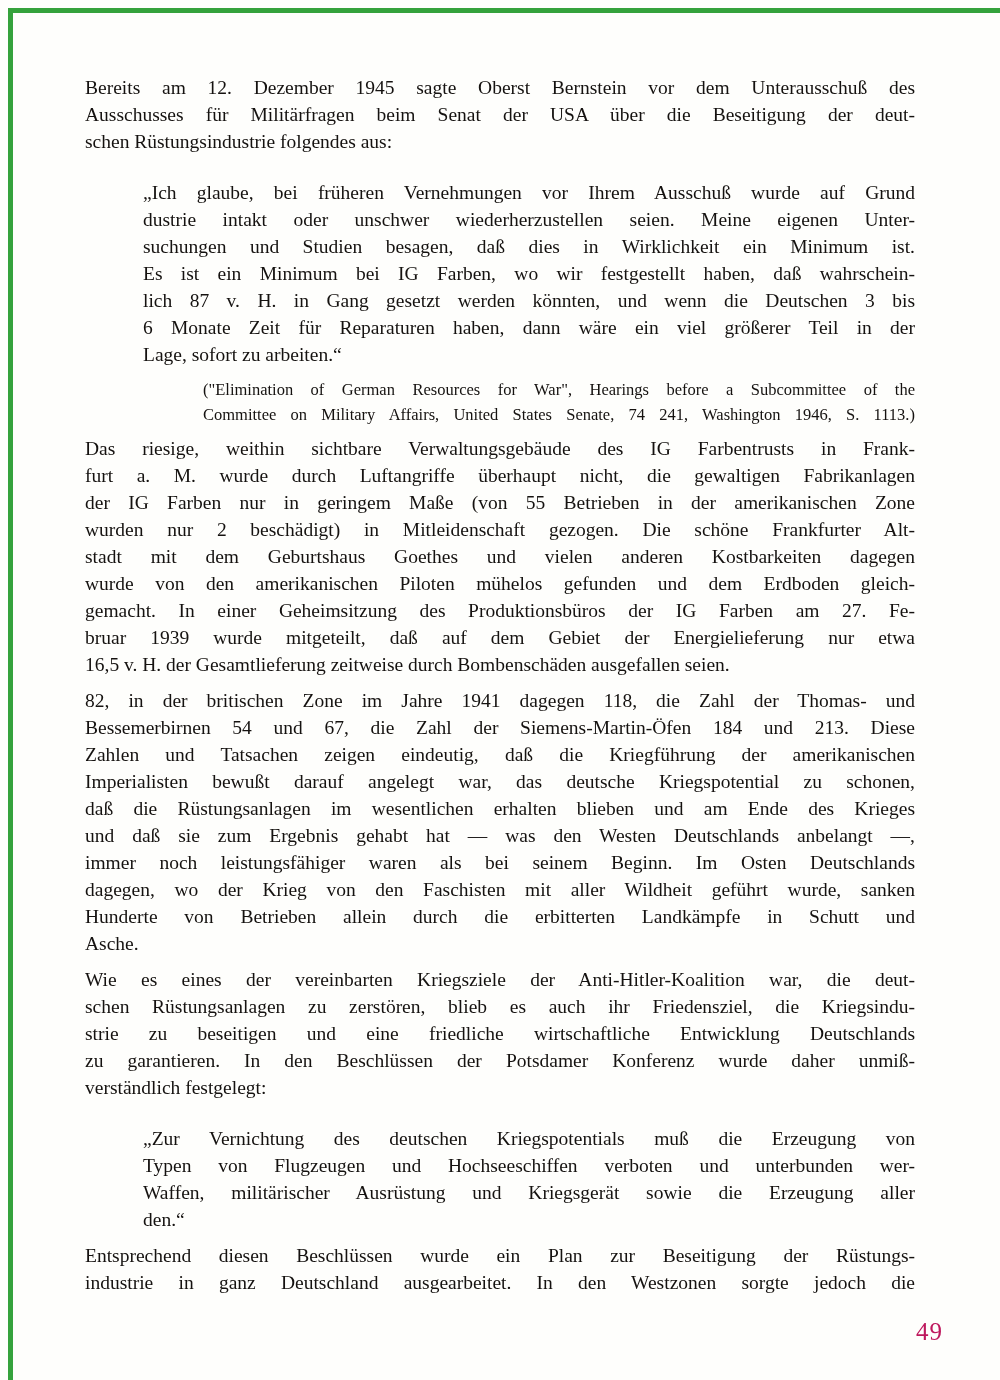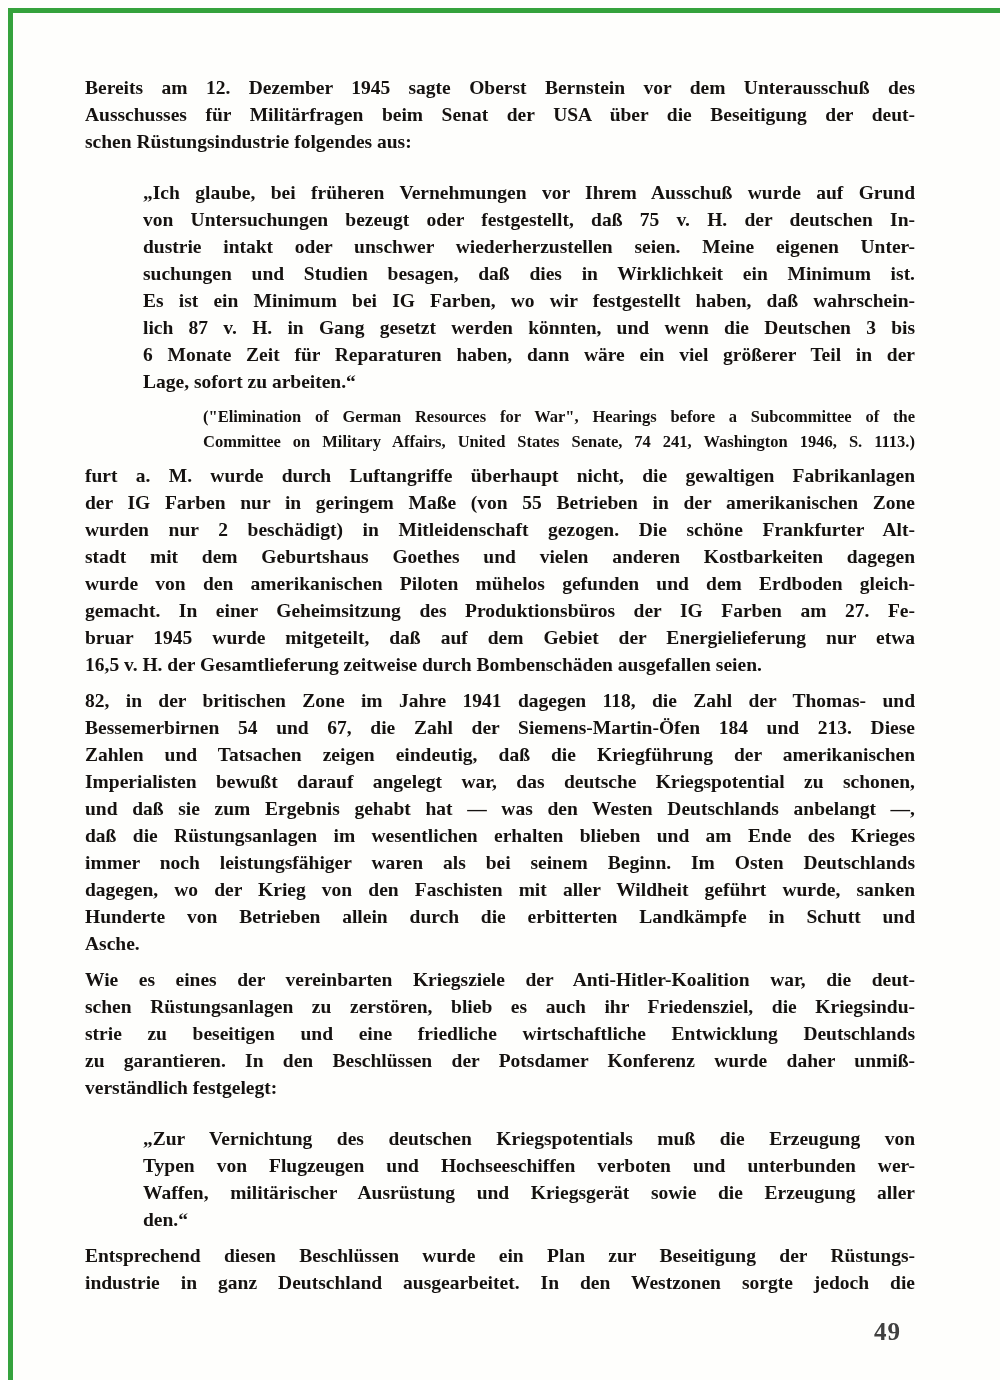--- a/index.html
+++ b/index.html
@@ -35,21 +35,21 @@
     left: 85px;
     top: 74px;
     width: 830px;
   }
   .block {
     margin: 0 0 9px 0;
   }
   .block .line {
     font-size: 19.5px;
     line-height: 27px;
-    font-weight: 700;
+    font-weight: 400;
     text-align: justify;
     text-align-last: justify;
     white-space: normal;
   }
   .block .line.last {
     text-align-last: left;
   }
   .block.quote {
     margin-left: 58px;
     margin-top: 24px;
@@ -58,73 +58,73 @@
     margin-left: 118px;
     margin-top: 3px;
     margin-bottom: 8px;
   }
   .block.citation .line {
     font-size: 16.5px;
     line-height: 25px;
   }
   .page-number {
     position: absolute;
-    left: 874px;
+    left: 916px;
     top: 1318px;
     width: 60px;
     font-size: 25px;
-    font-weight: 700;
+    font-weight: 400;
     letter-spacing: 1px;
-    color: #404040;
+    color: #be185d;
   }
 </style>
 </head>
 <body>
 
 <div class="page">
   <div class="accent-top" style="background: rgb(53, 162, 60);"></div>
   <div class="accent-left" style="background: rgb(53, 162, 60);"></div>
 
   <main class="text-column" id="text-column">
       <div class="block body">
         <div class="line">Bereits am 12. Dezember 1945 sagte Oberst Bernstein vor dem Unterausschuß des</div>
         <div class="line">Ausschusses für Militärfragen beim Senat der USA über die Beseitigung der deut-</div>
         <div class="line last">schen Rüstungsindustrie folgendes aus:</div>
       </div>
       <div class="block quote">
         <div class="line">„Ich glaube, bei früheren Vernehmungen vor Ihrem Ausschuß wurde auf Grund</div>
-        <div class="line">von Untersuchungen bezeugt oder festgestellt, daß 75 v. H. der deutschen In-</div>
         <div class="line">dustrie intakt oder unschwer wiederherzustellen seien. Meine eigenen Unter-</div>
         <div class="line">suchungen und Studien besagen, daß dies in Wirklichkeit ein Minimum ist.</div>
         <div class="line">Es ist ein Minimum bei IG Farben, wo wir festgestellt haben, daß wahrschein-</div>
         <div class="line">lich 87 v. H. in Gang gesetzt werden könnten, und wenn die Deutschen 3 bis</div>
         <div class="line">6 Monate Zeit für Reparaturen haben, dann wäre ein viel größerer Teil in der</div>
         <div class="line last">Lage, sofort zu arbeiten.“</div>
       </div>
       <div class="block citation">
         <div class="line">("Elimination of German Resources for War", Hearings before a Subcommittee of the</div>
         <div class="line">Committee on Military Affairs, United States Senate, 74 241, Washington 1946, S. 1113.)</div>
       </div>
       <div class="block body">
+        <div class="line">Das riesige, weithin sichtbare Verwaltungsgebäude des IG Farbentrusts in Frank-</div>
         <div class="line">furt a. M. wurde durch Luftangriffe überhaupt nicht, die gewaltigen Fabrikanlagen</div>
         <div class="line">der IG Farben nur in geringem Maße (von 55 Betrieben in der amerikanischen Zone</div>
         <div class="line">wurden nur 2 beschädigt) in Mitleidenschaft gezogen. Die schöne Frankfurter Alt-</div>
         <div class="line">stadt mit dem Geburtshaus Goethes und vielen anderen Kostbarkeiten dagegen</div>
         <div class="line">wurde von den amerikanischen Piloten mühelos gefunden und dem Erdboden gleich-</div>
         <div class="line">gemacht. In einer Geheimsitzung des Produktionsbüros der IG Farben am 27. Fe-</div>
-        <div class="line">bruar 1945 wurde mitgeteilt, daß auf dem Gebiet der Energielieferung nur etwa</div>
+        <div class="line">bruar 1939 wurde mitgeteilt, daß auf dem Gebiet der Energielieferung nur etwa</div>
         <div class="line last">16,5 v. H. der Gesamtlieferung zeitweise durch Bombenschäden ausgefallen seien.</div>
       </div>
       <div class="block body">
         <div class="line">82, in der britischen Zone im Jahre 1941 dagegen 118, die Zahl der Thomas- und</div>
         <div class="line">Bessemerbirnen 54 und 67, die Zahl der Siemens-Martin-Öfen 184 und 213. Diese</div>
         <div class="line">Zahlen und Tatsachen zeigen eindeutig, daß die Kriegführung der amerikanischen</div>
         <div class="line">Imperialisten bewußt darauf angelegt war, das deutsche Kriegspotential zu schonen,</div>
+        <div class="line">daß die Rüstungsanlagen im wesentlichen erhalten blieben und am Ende des Krieges</div>
         <div class="line">und daß sie zum Ergebnis gehabt hat — was den Westen Deutschlands anbelangt —,</div>
-        <div class="line">daß die Rüstungsanlagen im wesentlichen erhalten blieben und am Ende des Krieges</div>
         <div class="line">immer noch leistungsfähiger waren als bei seinem Beginn. Im Osten Deutschlands</div>
         <div class="line">dagegen, wo der Krieg von den Faschisten mit aller Wildheit geführt wurde, sanken</div>
         <div class="line">Hunderte von Betrieben allein durch die erbitterten Landkämpfe in Schutt und</div>
         <div class="line last">Asche.</div>
       </div>
       <div class="block body">
         <div class="line">Wie es eines der vereinbarten Kriegsziele der Anti-Hitler-Koalition war, die deut-</div>
         <div class="line">schen Rüstungsanlagen zu zerstören, blieb es auch ihr Friedensziel, die Kriegsindu-</div>
         <div class="line">strie zu beseitigen und eine friedliche wirtschaftliche Entwicklung Deutschlands</div>
         <div class="line">zu garantieren. In den Beschlüssen der Potsdamer Konferenz wurde daher unmiß-</div>

